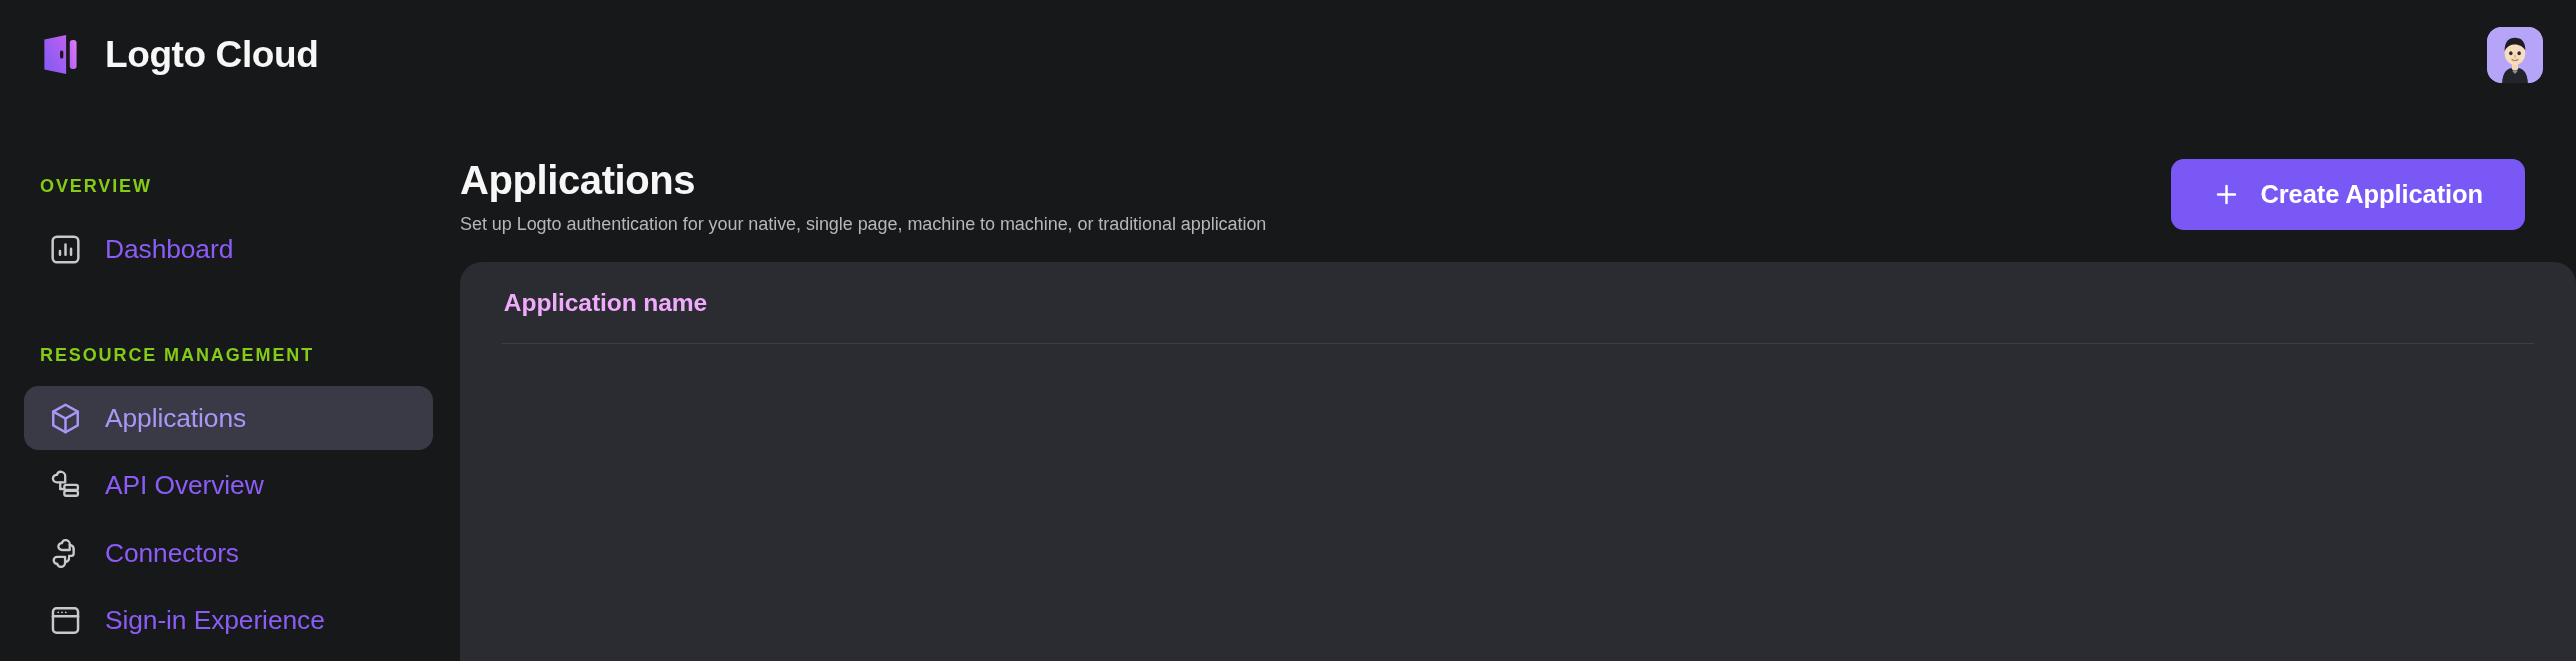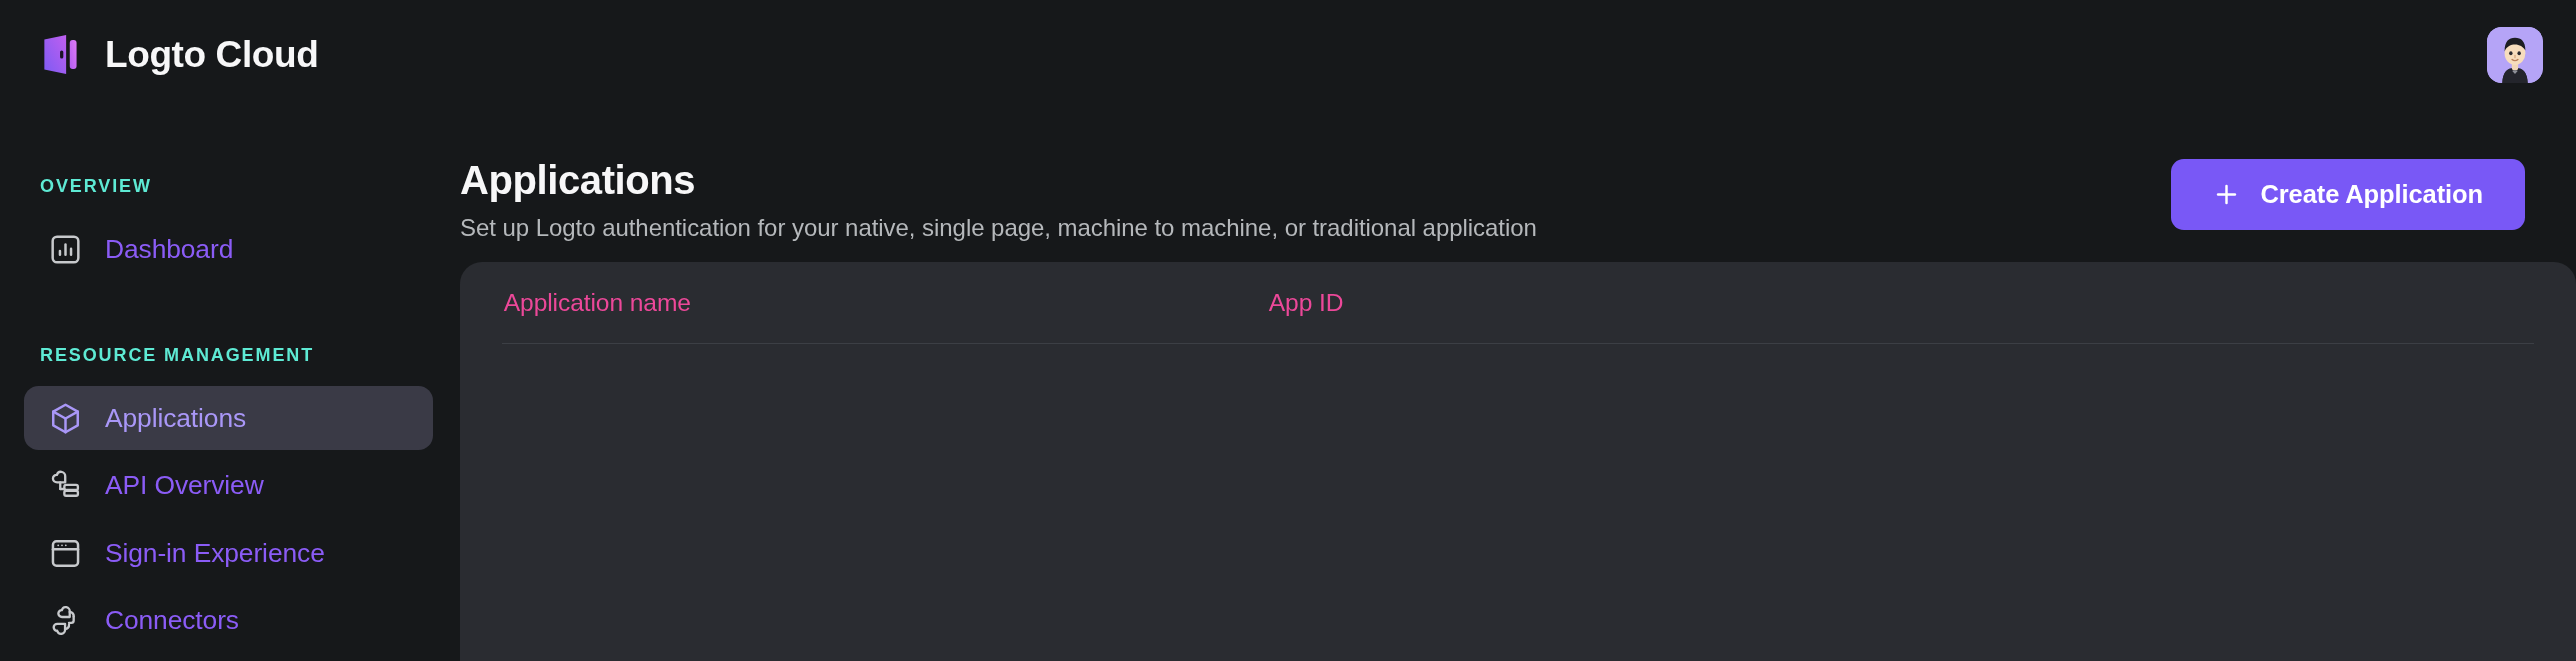--- a/index.html
+++ b/index.html
@@ -72,21 +72,21 @@
 
   
   .sidebar {
     width: 460px;
     flex: 0 0 460px;
     background: #16181a;
     padding: 0 27px 0 0;
     overflow: hidden;
   }
   .nav-section-title {
-    color: #5eead4;
+    color: #84cc16;
     font-size: 18px;
     font-weight: 700;
     letter-spacing: 1.9px;
     padding: 0 0 0 40px;
     text-transform: uppercase;
     white-space: nowrap;
   }
   .nav-section:first-child .nav-section-title { margin-top: 67px; }
   .nav-section + .nav-section .nav-section-title { margin-top: 64px; }
   .nav-items { margin-top: 20px; display: flex; flex-direction: column; gap: 3.6px; }
@@ -127,21 +127,21 @@
   .page-title {
     color: #f7f7f8;
     font-size: 40px;
     font-weight: 700;
     letter-spacing: -0.4px;
     line-height: 1.05;
     white-space: nowrap;
   }
   .page-subtitle {
     color: #b5b8bb;
-    font-size: 24px;
+    font-size: 18px;
     font-weight: 400;
     letter-spacing: -0.05px;
     white-space: nowrap;
   }
   .create-btn {
     margin-left: auto;
     display: inline-flex;
     align-items: center;
     justify-content: center;
     gap: 20px;
@@ -171,23 +171,23 @@
     overflow: hidden;
   }
   .table-head {
     display: flex;
     align-items: center;
     height: 82px;
     border-bottom: 1.8px solid #3c3f45;
     padding: 0 1.8px;
   }
   .th {
-    color: #ec4899;
+    color: #f0abfc;
     font-size: 24.6px;
-    font-weight: 400;
+    font-weight: 700;
     letter-spacing: -0.1px;
     white-space: nowrap;
   }
   .th.col-name { flex: 0 0 765px; }
   .th.col-appid { flex: 1 1 auto; }
   .table-body { height: 100%; }
 </style>
 </head>
 <body>
 
@@ -277,42 +277,42 @@
                 <path d="M8.4 14.4 L11.2 14.4"></path>
                 <rect x="11.2" y="11.6" width="9.3" height="3.4" rx="1.2"></rect>
                 <rect x="11.2" y="15.6" width="9.3" height="3.4" rx="1.2"></rect>
               </svg>
             </span>
             <span class="nav-label">API Overview</span>
           </div>
 
           <div class="nav-item">
             <span class="nav-icon">
+              <svg viewBox="0 0 24 24" width="35" height="35" fill="none" stroke="#c7c9cc" stroke-width="1.6" stroke-linecap="round" stroke-linejoin="round" xmlns="http://www.w3.org/2000/svg">
+                <path d="M13.6 9.6 L9.6 9.6 C8.2 9.6 7.1 8.5 7.1 7.2 C7.1 5.9 8.2 4.8 9.5 4.9 C9.9 3.5 11.2 2.6 12.6 2.9 C14.1 3.2 15.1 4.6 14.9 6.1 L14.9 9.6 Z"></path>
+                <path d="M14.9 6.1 C16.6 6.3 17.8 7.6 17.6 9.2"></path>
+                <path d="M10.4 14.3 L6.4 14.3 C5 14.3 3.9 15.4 3.9 16.7 C3.9 18 5 19.1 6.3 19 C6.7 20.4 8 21.3 9.4 21.1 C10.9 20.8 11.9 19.4 11.7 17.9 L11.7 14.3 Z"></path>
+                <path d="M11.7 17.9 C13.4 17.7 14.6 16.4 14.4 14.8"></path>
+                <path d="M17.6 9.2 L17.6 12 Q17.6 13.6 16 13.6 L14.4 13.6"></path>
+              </svg>
+            </span>
+            <span class="nav-label">Connectors</span>
+          </div>
+
+          <div class="nav-item">
+            <span class="nav-icon">
               <svg viewBox="0 0 24 24" width="35" height="35" fill="none" stroke="#c7c9cc" stroke-width="1.7" stroke-linecap="round" stroke-linejoin="round" xmlns="http://www.w3.org/2000/svg">
                 <rect x="3.4" y="3.6" width="17.2" height="16.8" rx="2.4"></rect>
                 <line x1="3.4" y1="9.1" x2="20.6" y2="9.1"></line>
                 <circle cx="7" cy="6.4" r="0.62" fill="#c7c9cc" stroke="none"></circle>
                 <circle cx="9.6" cy="6.4" r="0.62" fill="#c7c9cc" stroke="none"></circle>
                 <circle cx="12.2" cy="6.4" r="0.62" fill="#c7c9cc" stroke="none"></circle>
               </svg>
             </span>
             <span class="nav-label">Sign-in Experience</span>
-          </div>
-
-          <div class="nav-item">
-            <span class="nav-icon">
-              <svg viewBox="0 0 24 24" width="35" height="35" fill="none" stroke="#c7c9cc" stroke-width="1.6" stroke-linecap="round" stroke-linejoin="round" xmlns="http://www.w3.org/2000/svg">
-                <path d="M13.6 9.6 L9.6 9.6 C8.2 9.6 7.1 8.5 7.1 7.2 C7.1 5.9 8.2 4.8 9.5 4.9 C9.9 3.5 11.2 2.6 12.6 2.9 C14.1 3.2 15.1 4.6 14.9 6.1 L14.9 9.6 Z"></path>
-                <path d="M14.9 6.1 C16.6 6.3 17.8 7.6 17.6 9.2"></path>
-                <path d="M10.4 14.3 L6.4 14.3 C5 14.3 3.9 15.4 3.9 16.7 C3.9 18 5 19.1 6.3 19 C6.7 20.4 8 21.3 9.4 21.1 C10.9 20.8 11.9 19.4 11.7 17.9 L11.7 14.3 Z"></path>
-                <path d="M11.7 17.9 C13.4 17.7 14.6 16.4 14.4 14.8"></path>
-                <path d="M17.6 9.2 L17.6 12 Q17.6 13.6 16 13.6 L14.4 13.6"></path>
-              </svg>
-            </span>
-            <span class="nav-label">Connectors</span>
           </div>
 
         </div>
       </div>
     </nav>
 
     <main class="main">
 
       <div class="page-head">
         <div class="page-head-text">
@@ -326,21 +326,20 @@
               <line x1="4.5" y1="12" x2="19.5" y2="12"></line>
             </svg>
           </span>
           <span>Create Application</span>
         </button>
       </div>
 
       <section class="table-panel">
         <div class="table-head">
           <div class="th col-name">Application name</div>
-          <div class="th col-appid">App ID</div>
         </div>
         <div class="table-body"></div>
       </section>
 
     </main>
   </div>
 </div>
 
 
 </body></html>

